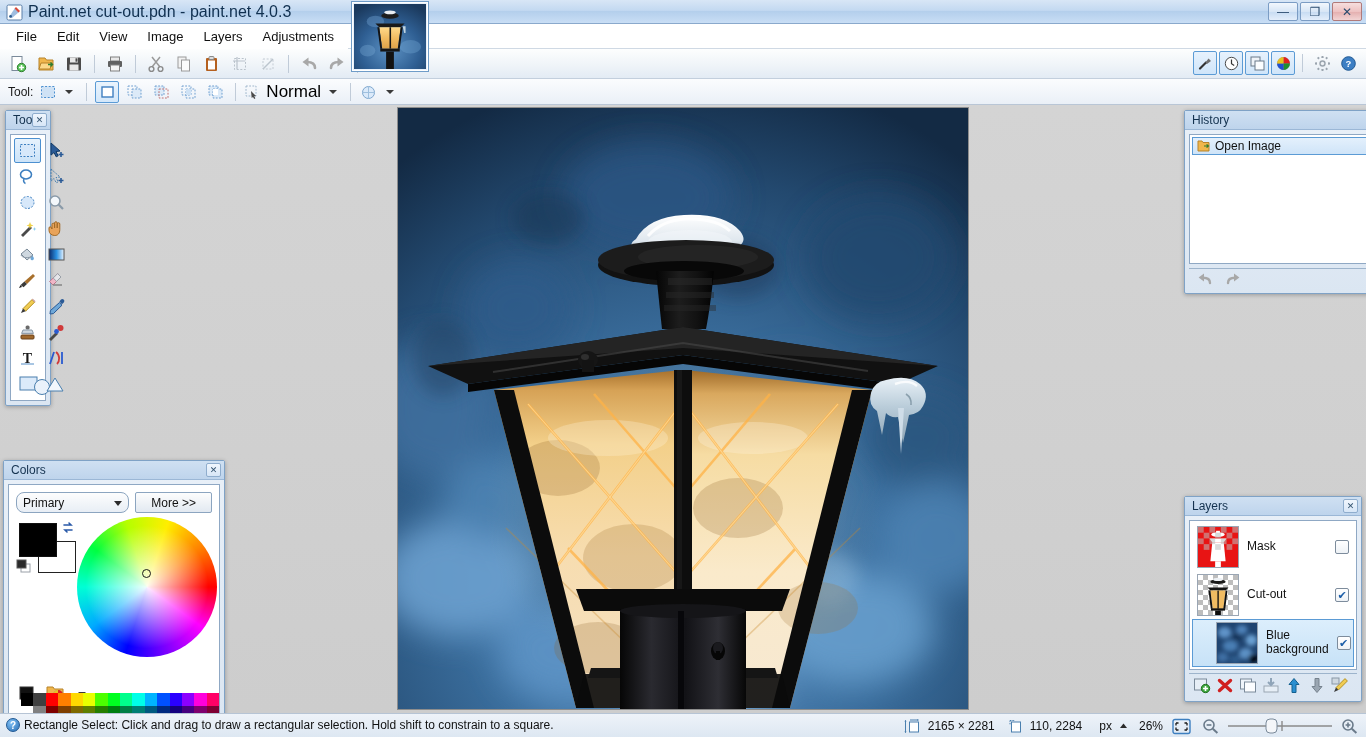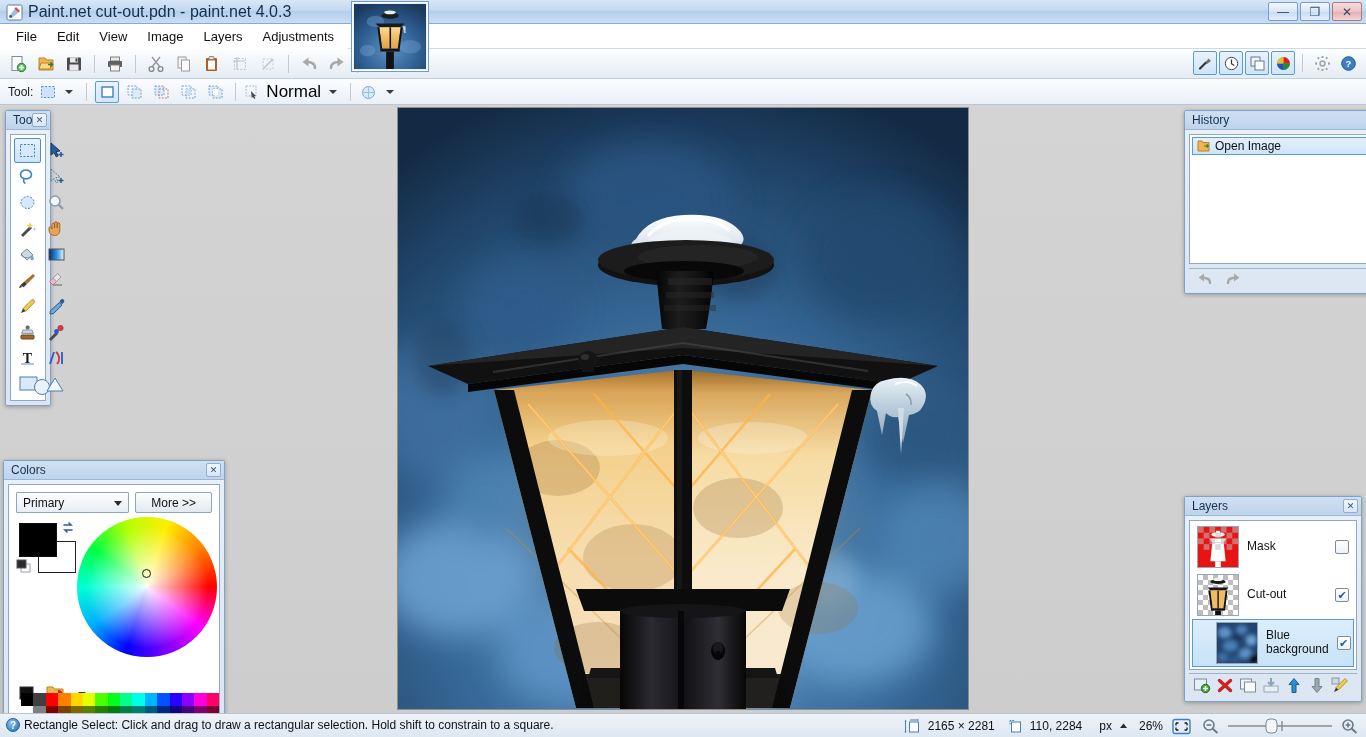--- a/index.html
+++ b/index.html
@@ -155,21 +155,21 @@
   }
   .tool-cell.sel { border-color:#4c90d0; background:linear-gradient(180deg,#e6f2fd,#cce3f8); }
   .tool-cell.wide { grid-column:1/3; width:56px; }
 
   
   #colors-palette { left:3px; top:460px; width:222px; }
   .colors-inner { background:#fff; border:1px solid #8fa8c4; padding:7px; }
   .c-row1 { display:flex; align-items:center; gap:6px; }
   .sel-box {
     width:115px; height:21px; background:linear-gradient(180deg,#fdfdfd,#e8eef5);
-    border:1px solid #8ca5c0; border-radius:1px; position:relative; font-size:12px;
+    border:1px solid #8ca5c0; border-radius:8px; position:relative; font-size:12px;
     display:flex; align-items:center; padding-left:6px; color:#111;
   }
   .sel-box .dd { position:absolute; right:6px; top:8px; width:0;height:0;
     border-left:4px solid transparent;border-right:4px solid transparent;border-top:5px solid #2b2b2b; }
   .more-btn {
     width:78px; height:21px; background:linear-gradient(180deg,#fdfdfd,#e2e9f1);
     border:1px solid #8ca5c0; border-radius:2px; font-size:12px;
     display:flex; align-items:center; justify-content:center; color:#111;
   }
   .swatch-area { position:relative; width:64px; height:58px; margin-top:8px; }

